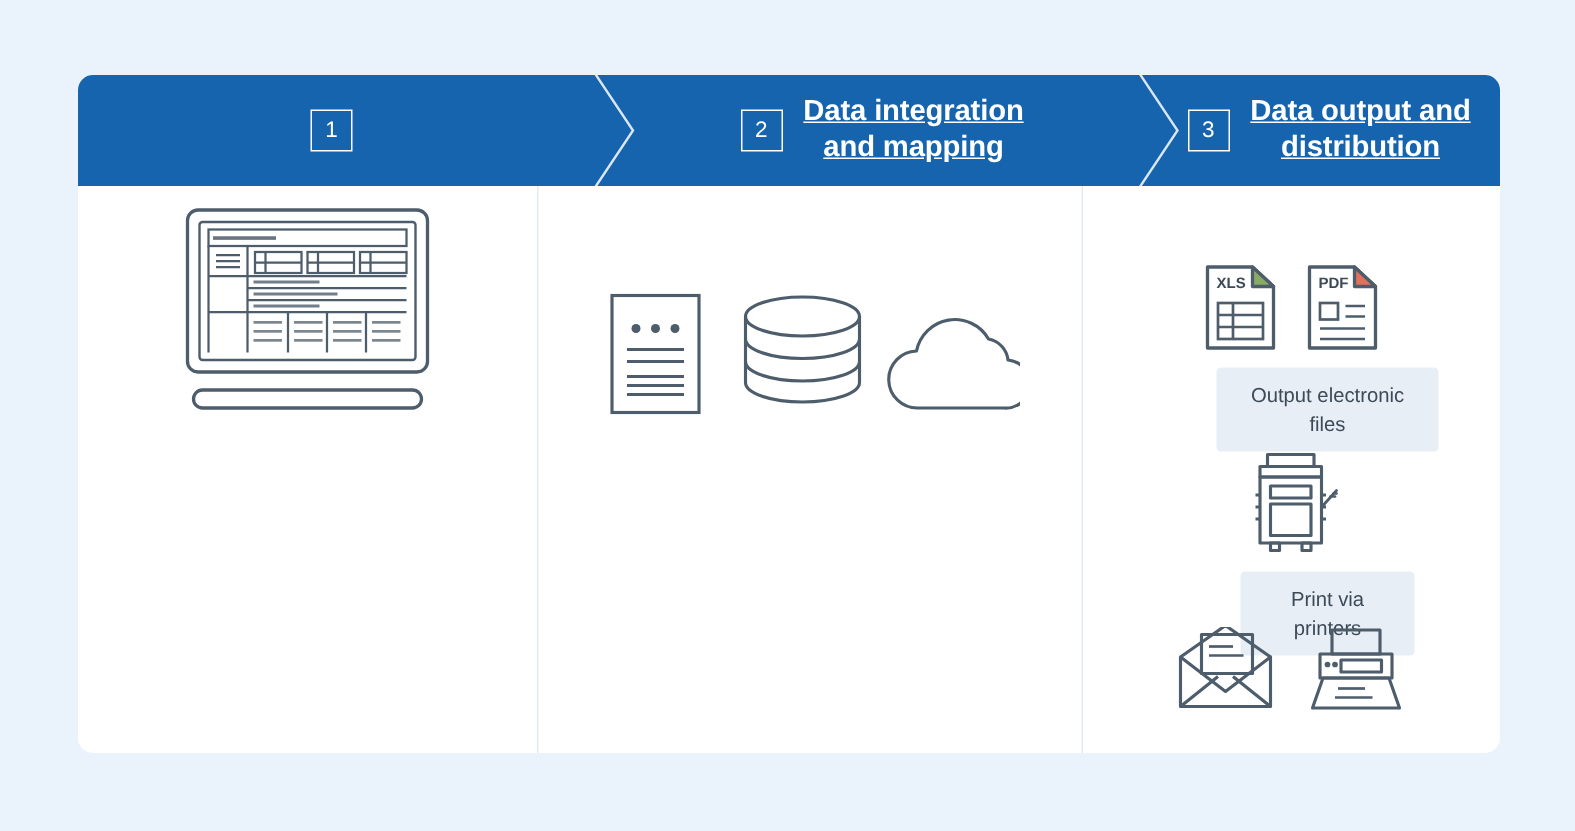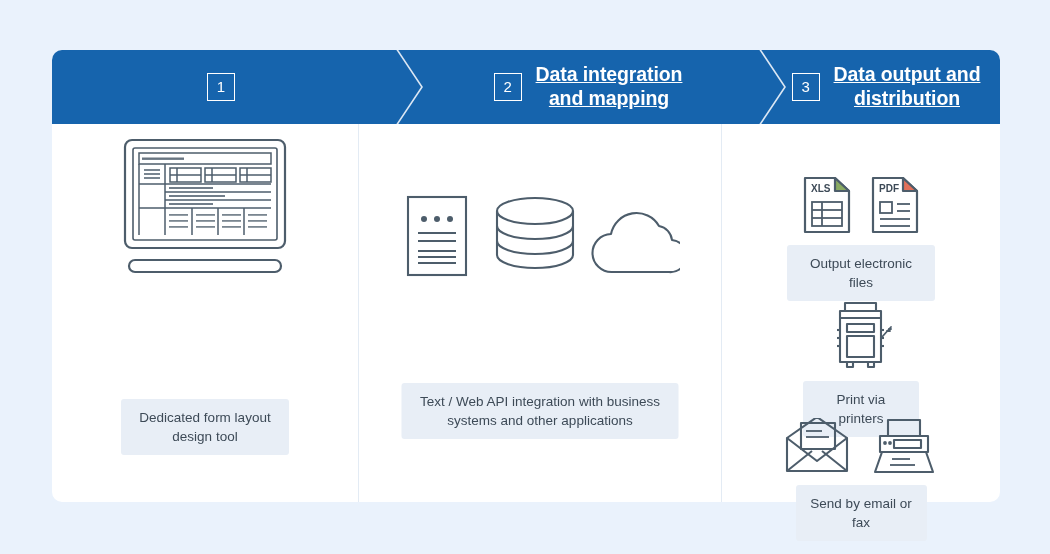--- a/index.html
+++ b/index.html
@@ -125,20 +125,21 @@
   .chip {
     background: #e8eef6;
     color: #3d4a57;
     font-size: 13.5px;
     line-height: 1.42;
     text-align: center;
     padding: 9px 14px;
     border-radius: 3px;
     box-sizing: border-box;
     white-space: pre-line;
+    margin-left: 48px;
   }
 
   
   .c1-art {
     position: absolute;
     left: 50%;
     top: 12px;
     transform: translateX(-50%);
   }
   .c1-chip {
@@ -279,22 +280,20 @@
             <rect x="77" y="90" width="19" height="1.8" opacity="0.75"></rect>
             <rect x="103" y="78" width="19" height="1.8" opacity="0.75"></rect>
             <rect x="103" y="84" width="19" height="1.8" opacity="0.75"></rect>
             <rect x="103" y="90" width="19" height="1.8" opacity="0.75"></rect>
             <rect x="129" y="78" width="19" height="1.8" opacity="0.75"></rect>
             <rect x="129" y="84" width="19" height="1.8" opacity="0.75"></rect>
             <rect x="129" y="90" width="19" height="1.8" opacity="0.75"></rect>
           </g>
         </svg>
 
-        <div class="chip c1-chip">Dedicated form layout
-design tool</div>
       </div>
 
       <div class="body-col b2">
 
         <svg class="c2-art" width="280" height="92" viewBox="0 0 280 92">
 
           <g fill="none" stroke="#4d5d6b" stroke-width="2.1">
             <rect x="8" y="6" width="58" height="78"></rect>
           </g>
           <g fill="#4d5d6b">
@@ -315,22 +314,20 @@
             <path d="M97 20 v44 a38 13 0 0 0 76 0 V20"></path>
             <path d="M97 35 a38 13 0 0 0 76 0"></path>
             <path d="M97 50 a38 13 0 0 0 76 0"></path>
           </g>
 
           <g fill="none" stroke="#4d5d6b" stroke-width="2.1" stroke-linejoin="round">
             <path d="M212 81 a19 19 0 0 1 -1 -38 a26 26 0 0 1 48 -8 a16 16 0 0 1 13 14 a15 15 0 0 1 -3 32 Z"></path>
           </g>
         </svg>
 
-        <div class="chip c2-chip">Text / Web API integration with business
-systems and other applications</div>
       </div>
 
       <div class="body-col b3">
 
         <div class="c3-group g1">
           <div class="c3-icons">
 
             <svg width="48" height="58" viewBox="0 0 48 58">
               <path d="M2 2 H32 L46 15 V56 H2 Z" fill="#ffffff" stroke="#4d5d6b" stroke-width="2.2" stroke-linejoin="round"></path>
               <path d="M32 2 L46 15 H32 Z" fill="#8aab63" stroke="#4d5d6b" stroke-width="2.2" stroke-linejoin="round"></path>
@@ -414,19 +411,18 @@
               <g fill="#4d5d6b">
                 <circle cx="15" cy="25" r="1.9"></circle>
                 <circle cx="20" cy="25" r="1.9"></circle>
               </g>
               <g stroke="#4d5d6b" stroke-width="1.8">
                 <line x1="22" y1="41" x2="40" y2="41"></line>
                 <line x1="20" y1="47" x2="45" y2="47"></line>
               </g>
             </svg>
           </div>
-          <div class="chip">Send by email or fax</div>
         </div>
 
       </div>
     </div>
   </div>
 </div>
 
 </body></html>

